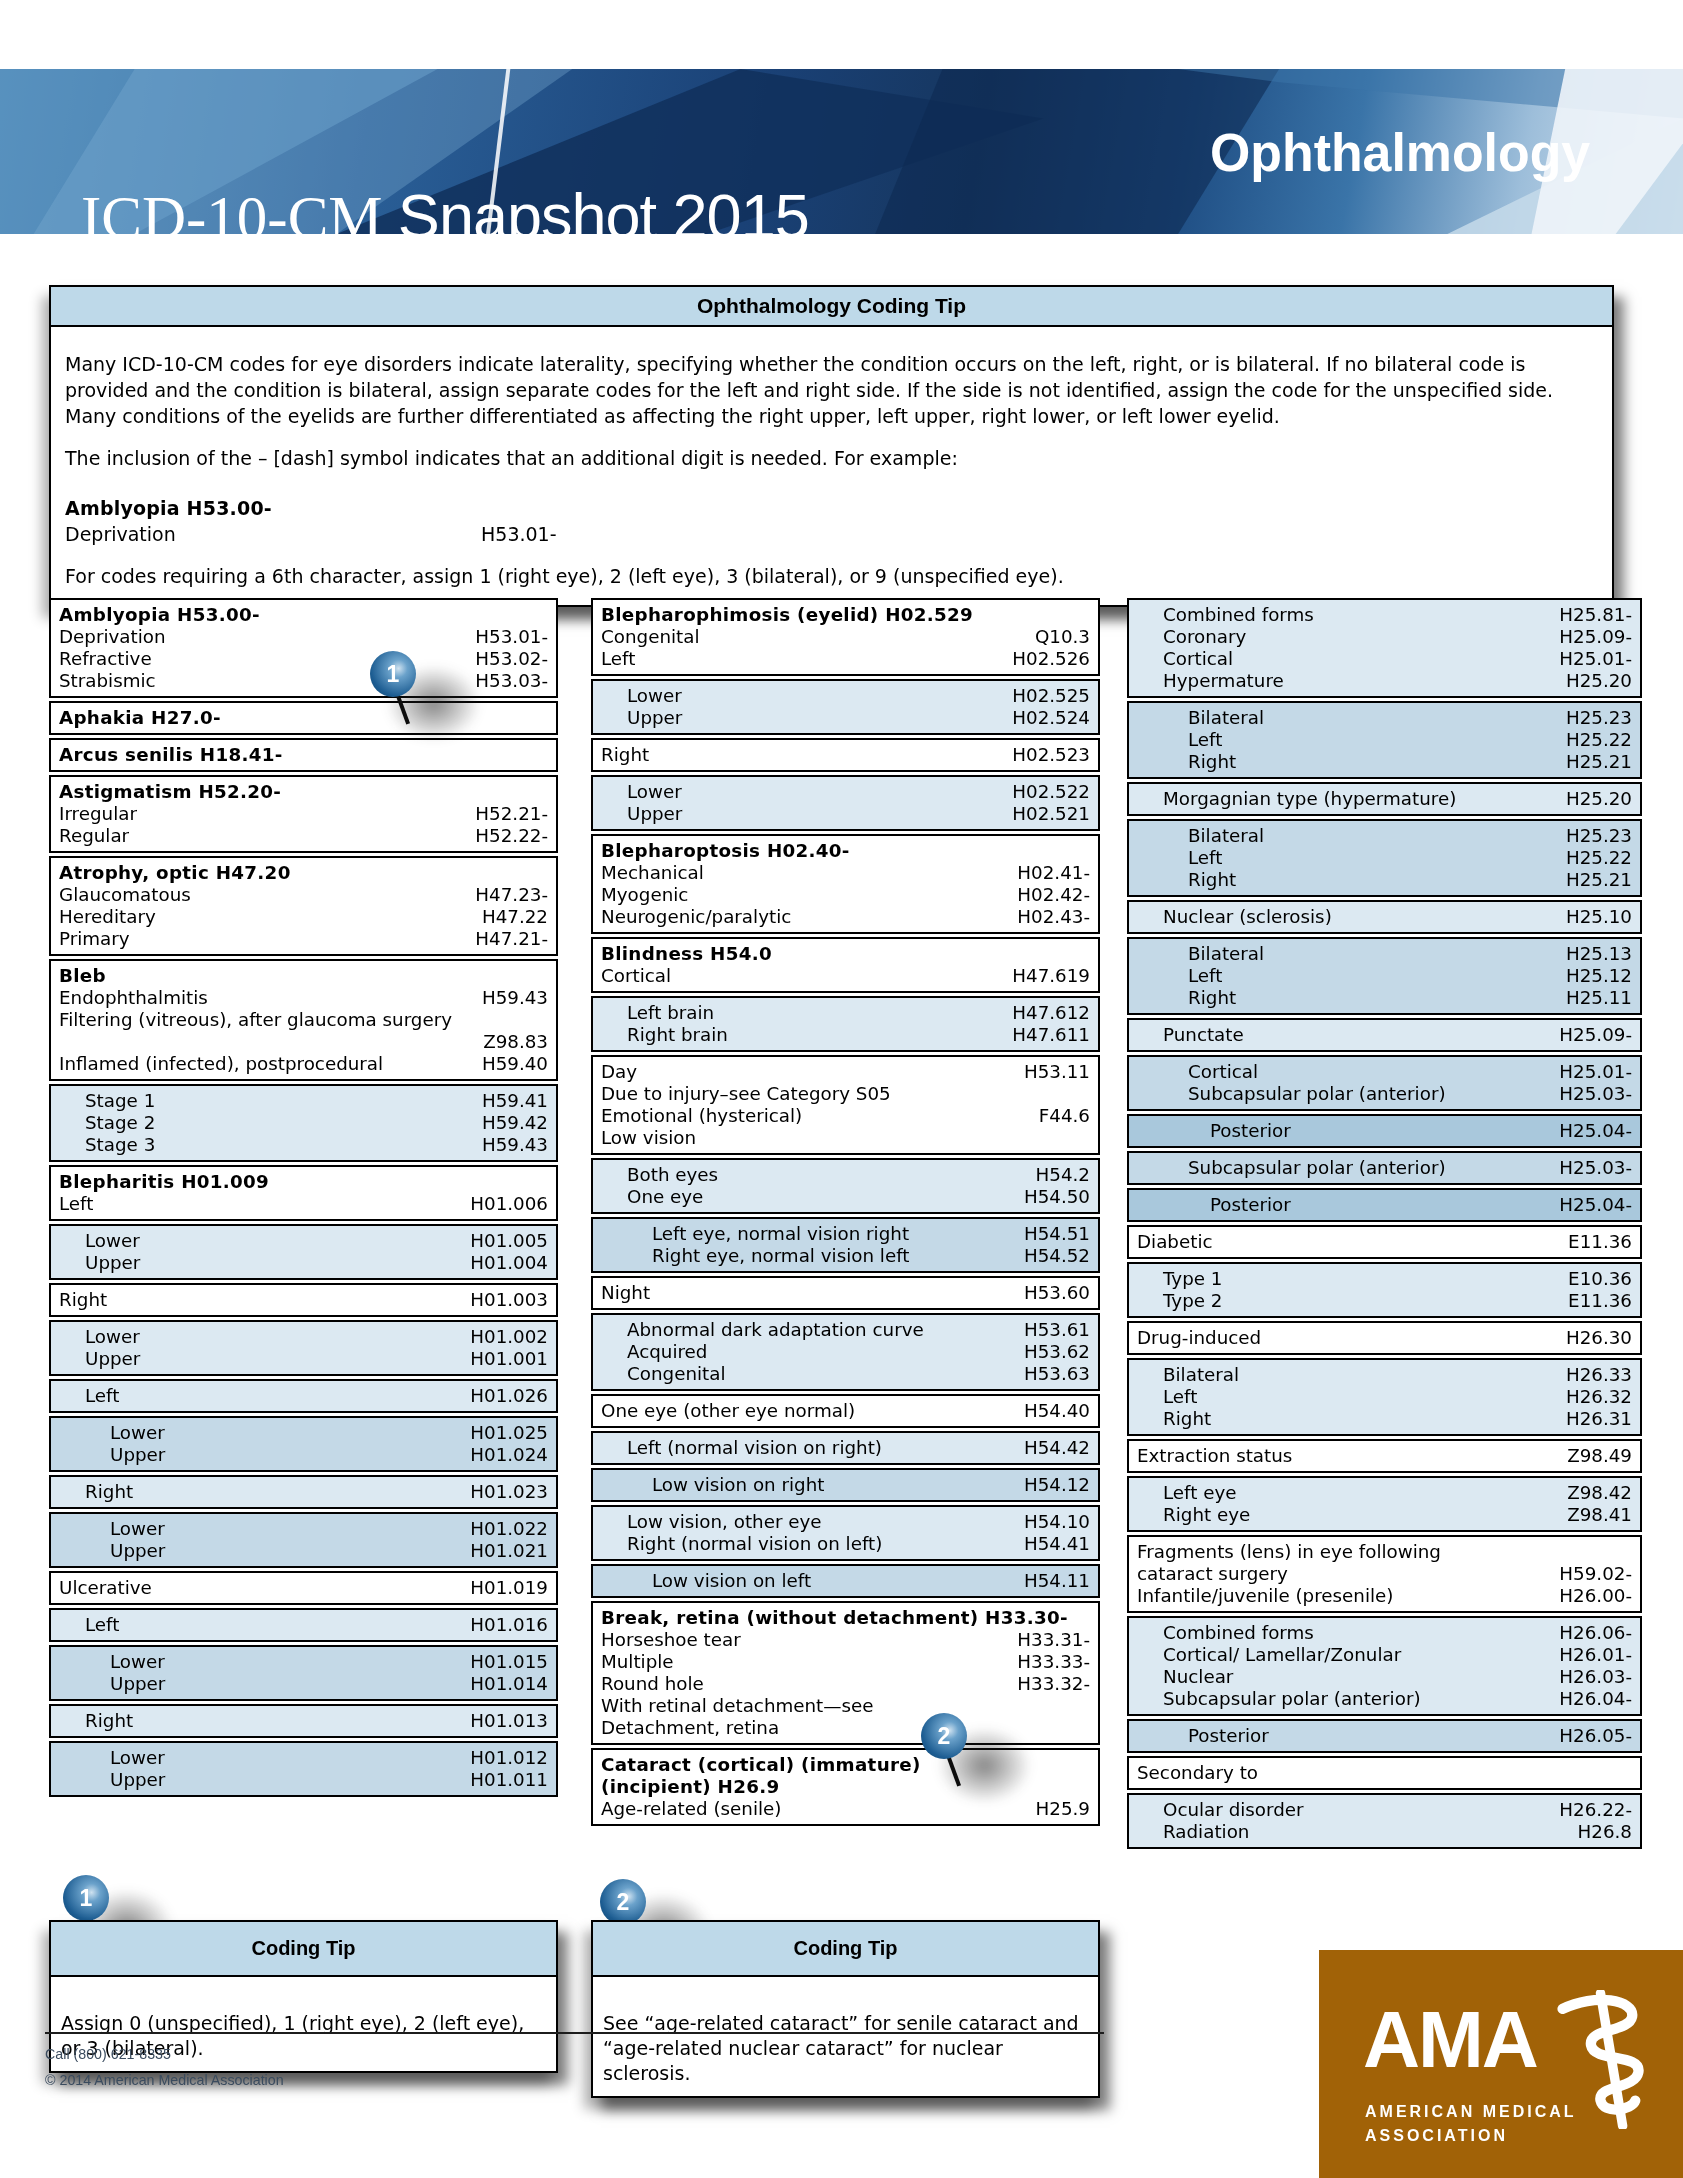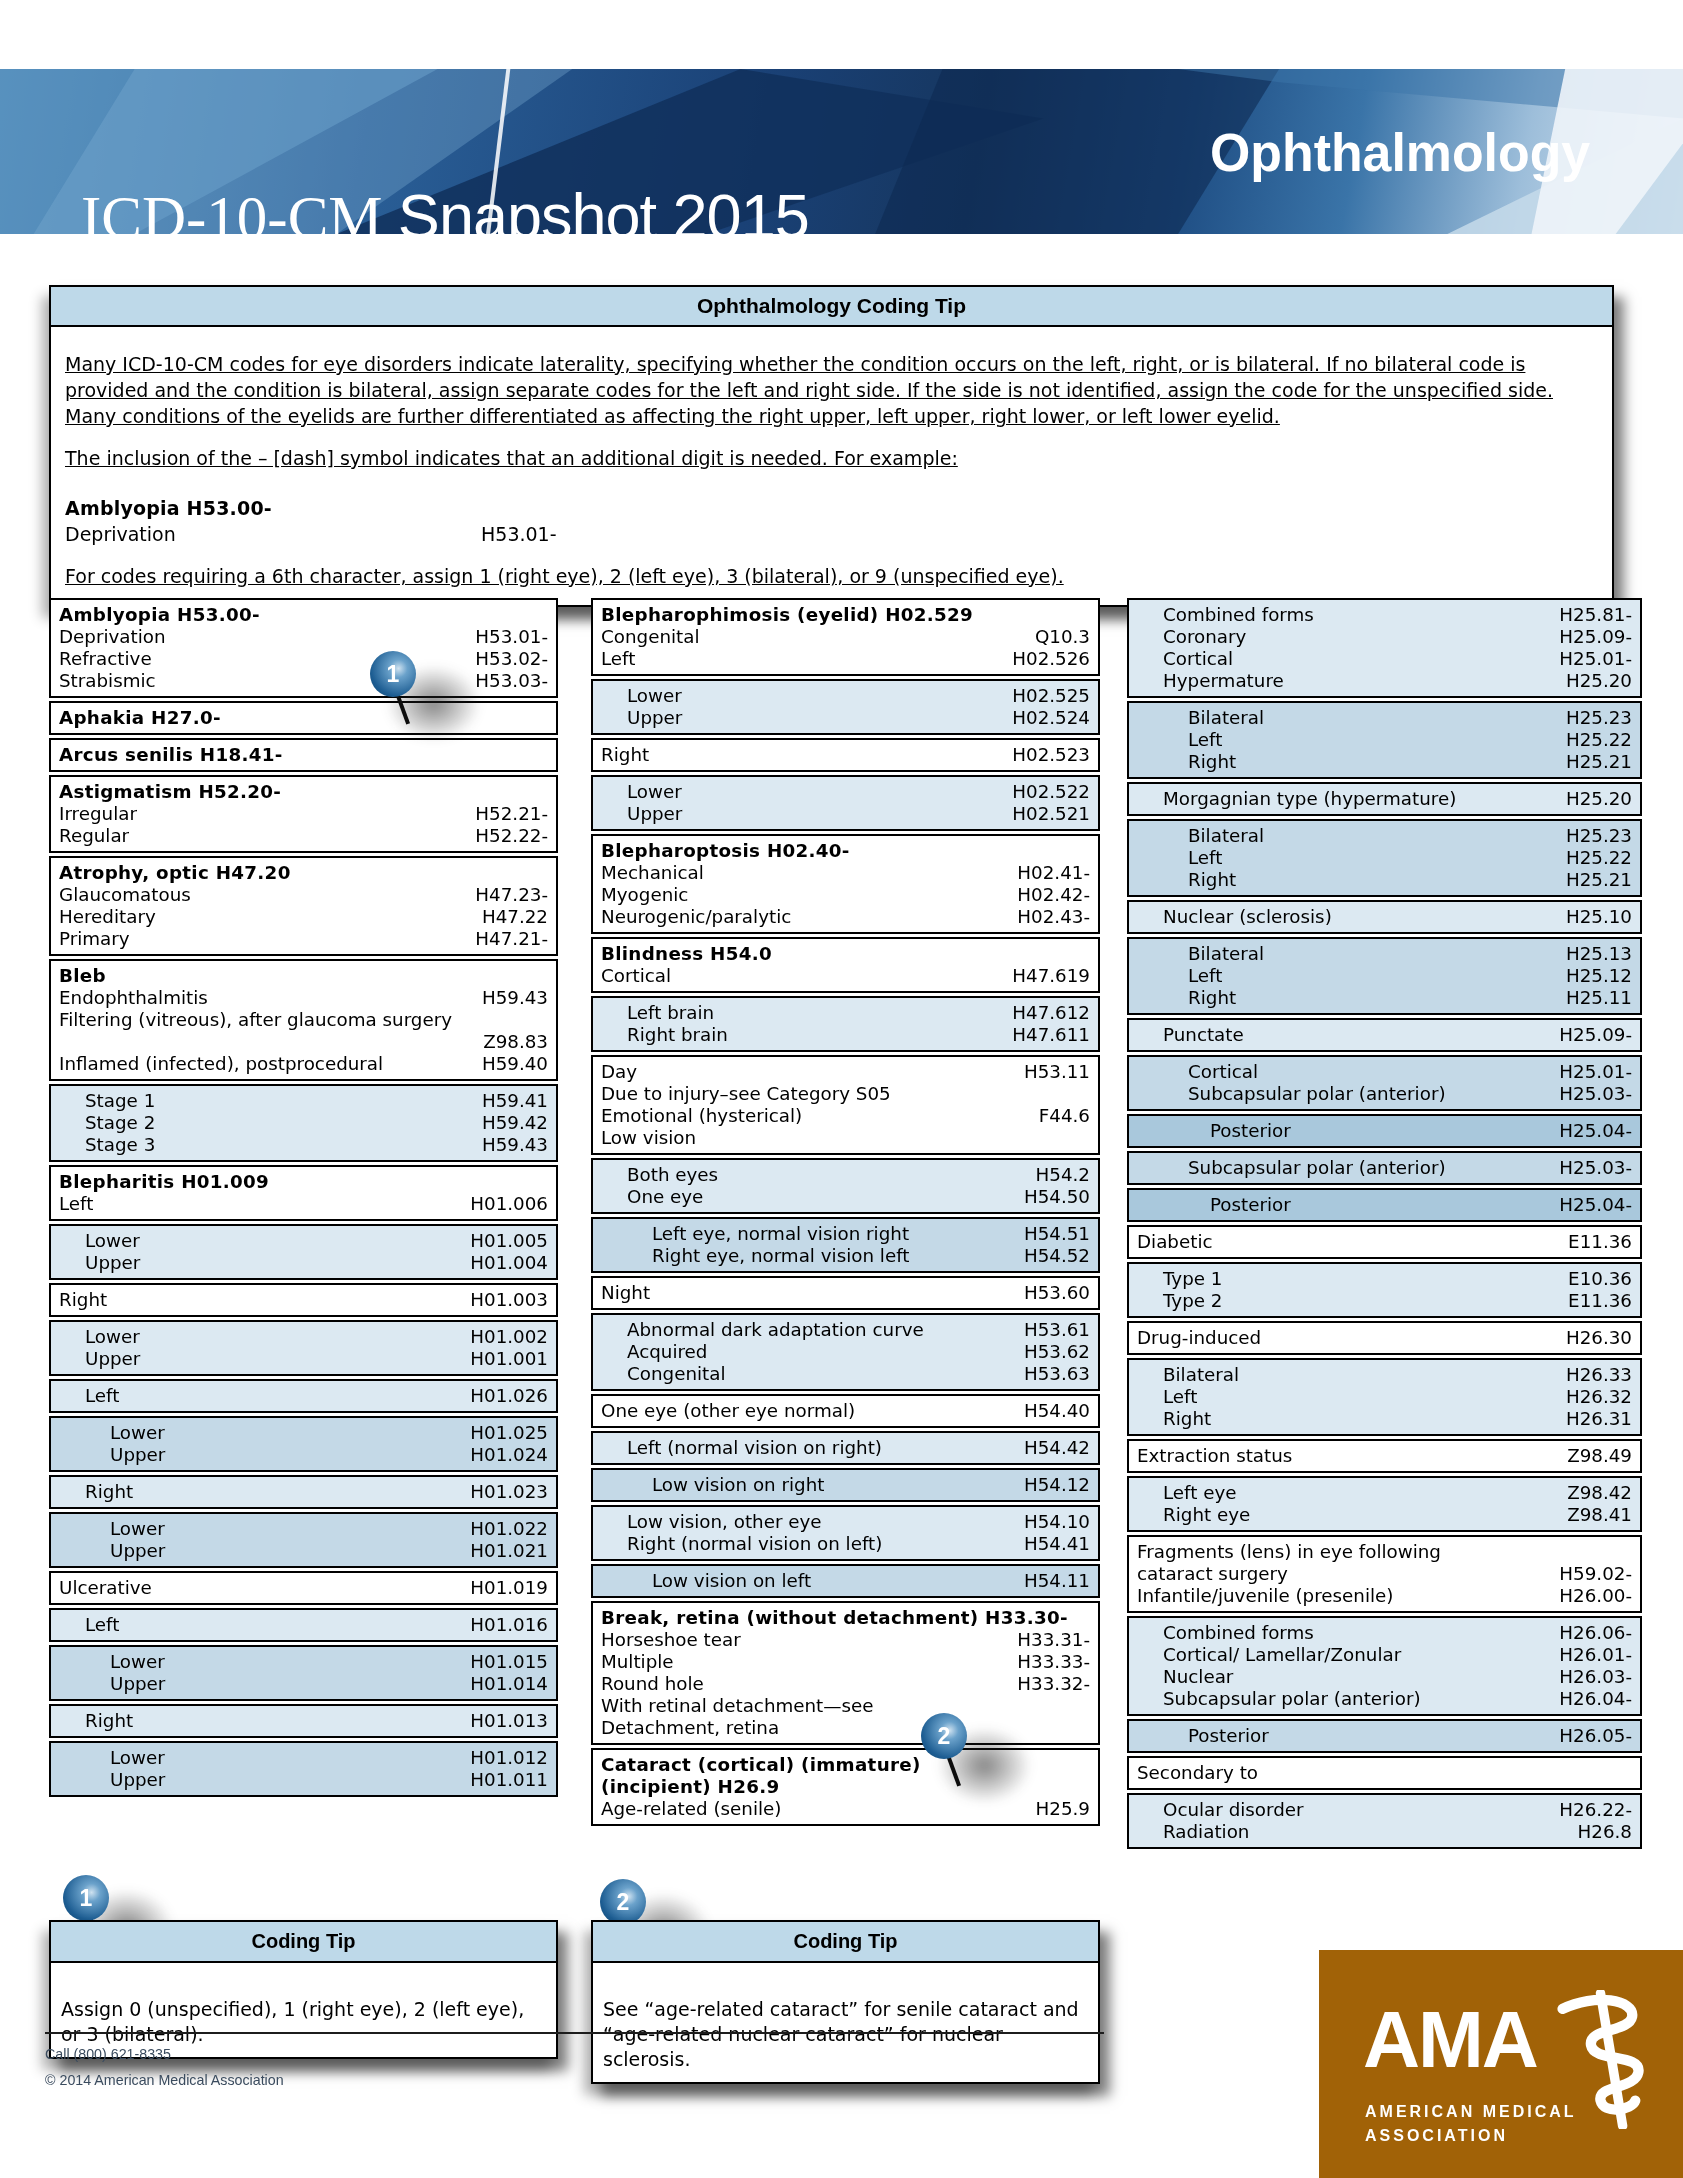--- a/index.html
+++ b/index.html
@@ -24,21 +24,21 @@
   .specialty{position:absolute;left:1210px;top:121px;color:#fff;white-space:nowrap;
              font-family:"Liberation Sans",sans-serif;font-size:54px;font-weight:700;transform:scaleX(.96);transform-origin:left;}
 
   
   .tipbox{border:2px solid #000;background:#fff;box-sizing:border-box;
           box-shadow:10px 12px 12px rgba(0,0,0,.5),-7px 11px 12px rgba(0,0,0,.3);}
   .tipbox .tip-head{background:#bed9e9;border-bottom:2px solid #000;text-align:center;
           font-family:"Liberation Sans",sans-serif;font-weight:700;font-size:21px;padding:7px 0;}
   .maintip{position:absolute;left:49px;top:285px;width:1565px;}
   .maintip .tip-body{padding:8px 14px 16px;font-size:19px;line-height:26px;}
-  .maintip p{margin:16px 0 0;text-decoration:underline;}
+  .maintip p{margin:16px 0 0;}
   .maintip .ex-head{margin-top:24px;font-weight:700;letter-spacing:0.2px;}
   .maintip .ex-term{display:inline-block;width:416px;}
 
   
   .col{position:absolute;top:598px;display:flex;flex-direction:column;gap:3px;}
   #col1{left:49px;width:509px;}
   #col2{left:591px;width:509px;}
   #col3{left:1127px;width:515px;}
   .box{border:2px solid #000;padding:4px 8px;box-sizing:border-box;}
   .s0{background:#fff;} .s1{background:#dce9f2;} .s2{background:#c4d9e7;} .s3{background:#a9c8dc;}
@@ -57,21 +57,21 @@
   .pin-stem{position:absolute;left:30px;top:38px;width:4px;height:36px;background:#0d0d0d;transform:rotate(-20deg);}
   .pin-circle{position:absolute;left:0;top:0;width:46px;height:46px;border-radius:50%;
       background:radial-gradient(circle at 62% 38%,#cfe2f0 0%,#6ba2cb 22%,#1d5d92 68%,#0f456f 100%);
       color:#fff;font-weight:700;font-size:23px;display:flex;align-items:center;justify-content:center;
       font-family:"Liberation Sans",sans-serif;}
 
   
   .btip{position:absolute;top:1920px;}
   #btip1{left:49px;width:509px;}
   #btip2{left:591px;width:509px;}
-  .btip .tip-head{font-size:20px;padding:8px 0;}
+  .btip .tip-head{font-size:20px;padding:15px 0;}
   .btip .tip-body{padding:8px 10px 10px;font-size:19px;line-height:25px;margin-top:26px;}
 
   
   .rule{position:absolute;left:45px;top:2032px;width:1059px;border-top:2px solid #1c1c1c;}
   .foot{position:absolute;left:45px;color:#3a4b5e;font-family:"Liberation Sans",sans-serif;
         font-size:15px;transform:scaleX(.95);transform-origin:left;}
   #foot1{top:2045px;} #foot2{top:2071px;}
 
   
   .ama{position:absolute;left:1319px;top:1950px;width:364px;height:228px;background:#a16207;color:#fff;}

